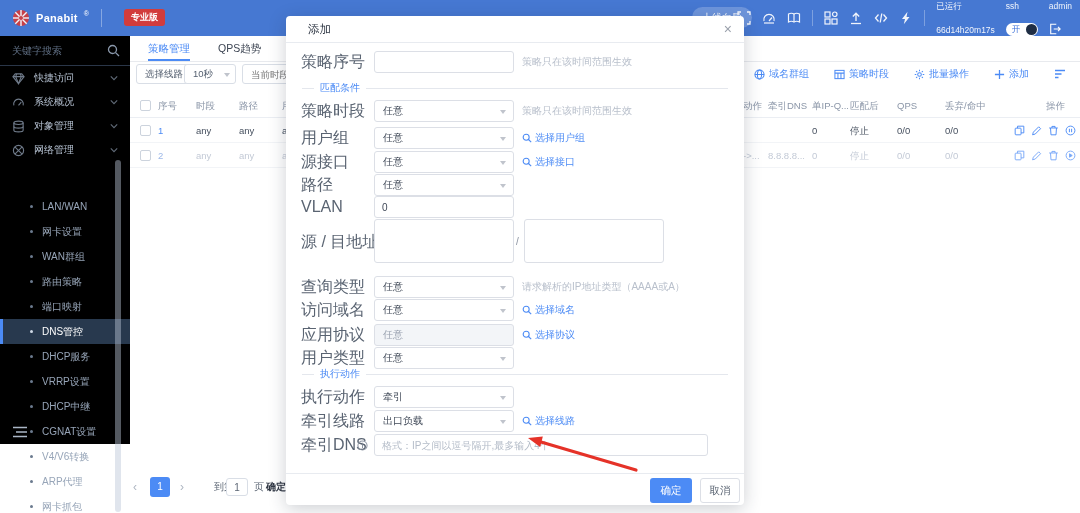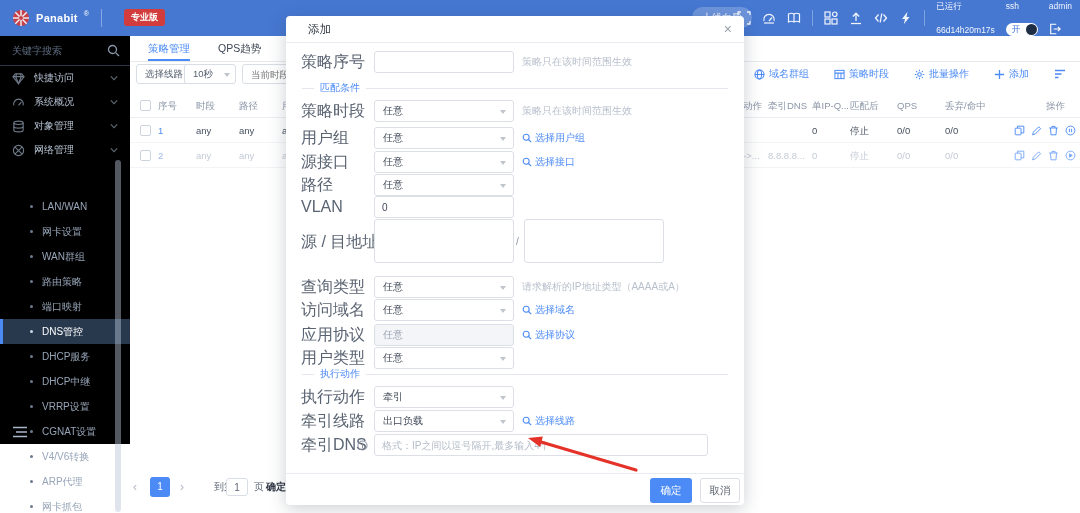--- a/index.html
+++ b/index.html
@@ -271,25 +271,25 @@
       <div class="sub-item active">
           <i class="dot"></i>
           <span>DNS管控</span>
         </div>
       <div class="sub-item">
           <i class="dot"></i>
           <span>DHCP服务</span>
         </div>
       <div class="sub-item">
           <i class="dot"></i>
+          <span>VRRP设置</span>
+        </div>
+      <div class="sub-item">
+          <i class="dot"></i>
           <span>DHCP中继</span>
-        </div>
-      <div class="sub-item">
-          <i class="dot"></i>
-          <span>VRRP设置</span>
         </div>
       <div class="sub-item">
           <i class="dot"></i>
           <span>CGNAT设置</span>
         </div>
       <div class="sub-item">
           <i class="dot"></i>
           <span>V4/V6转换</span>
         </div>
       <div class="sub-item">

